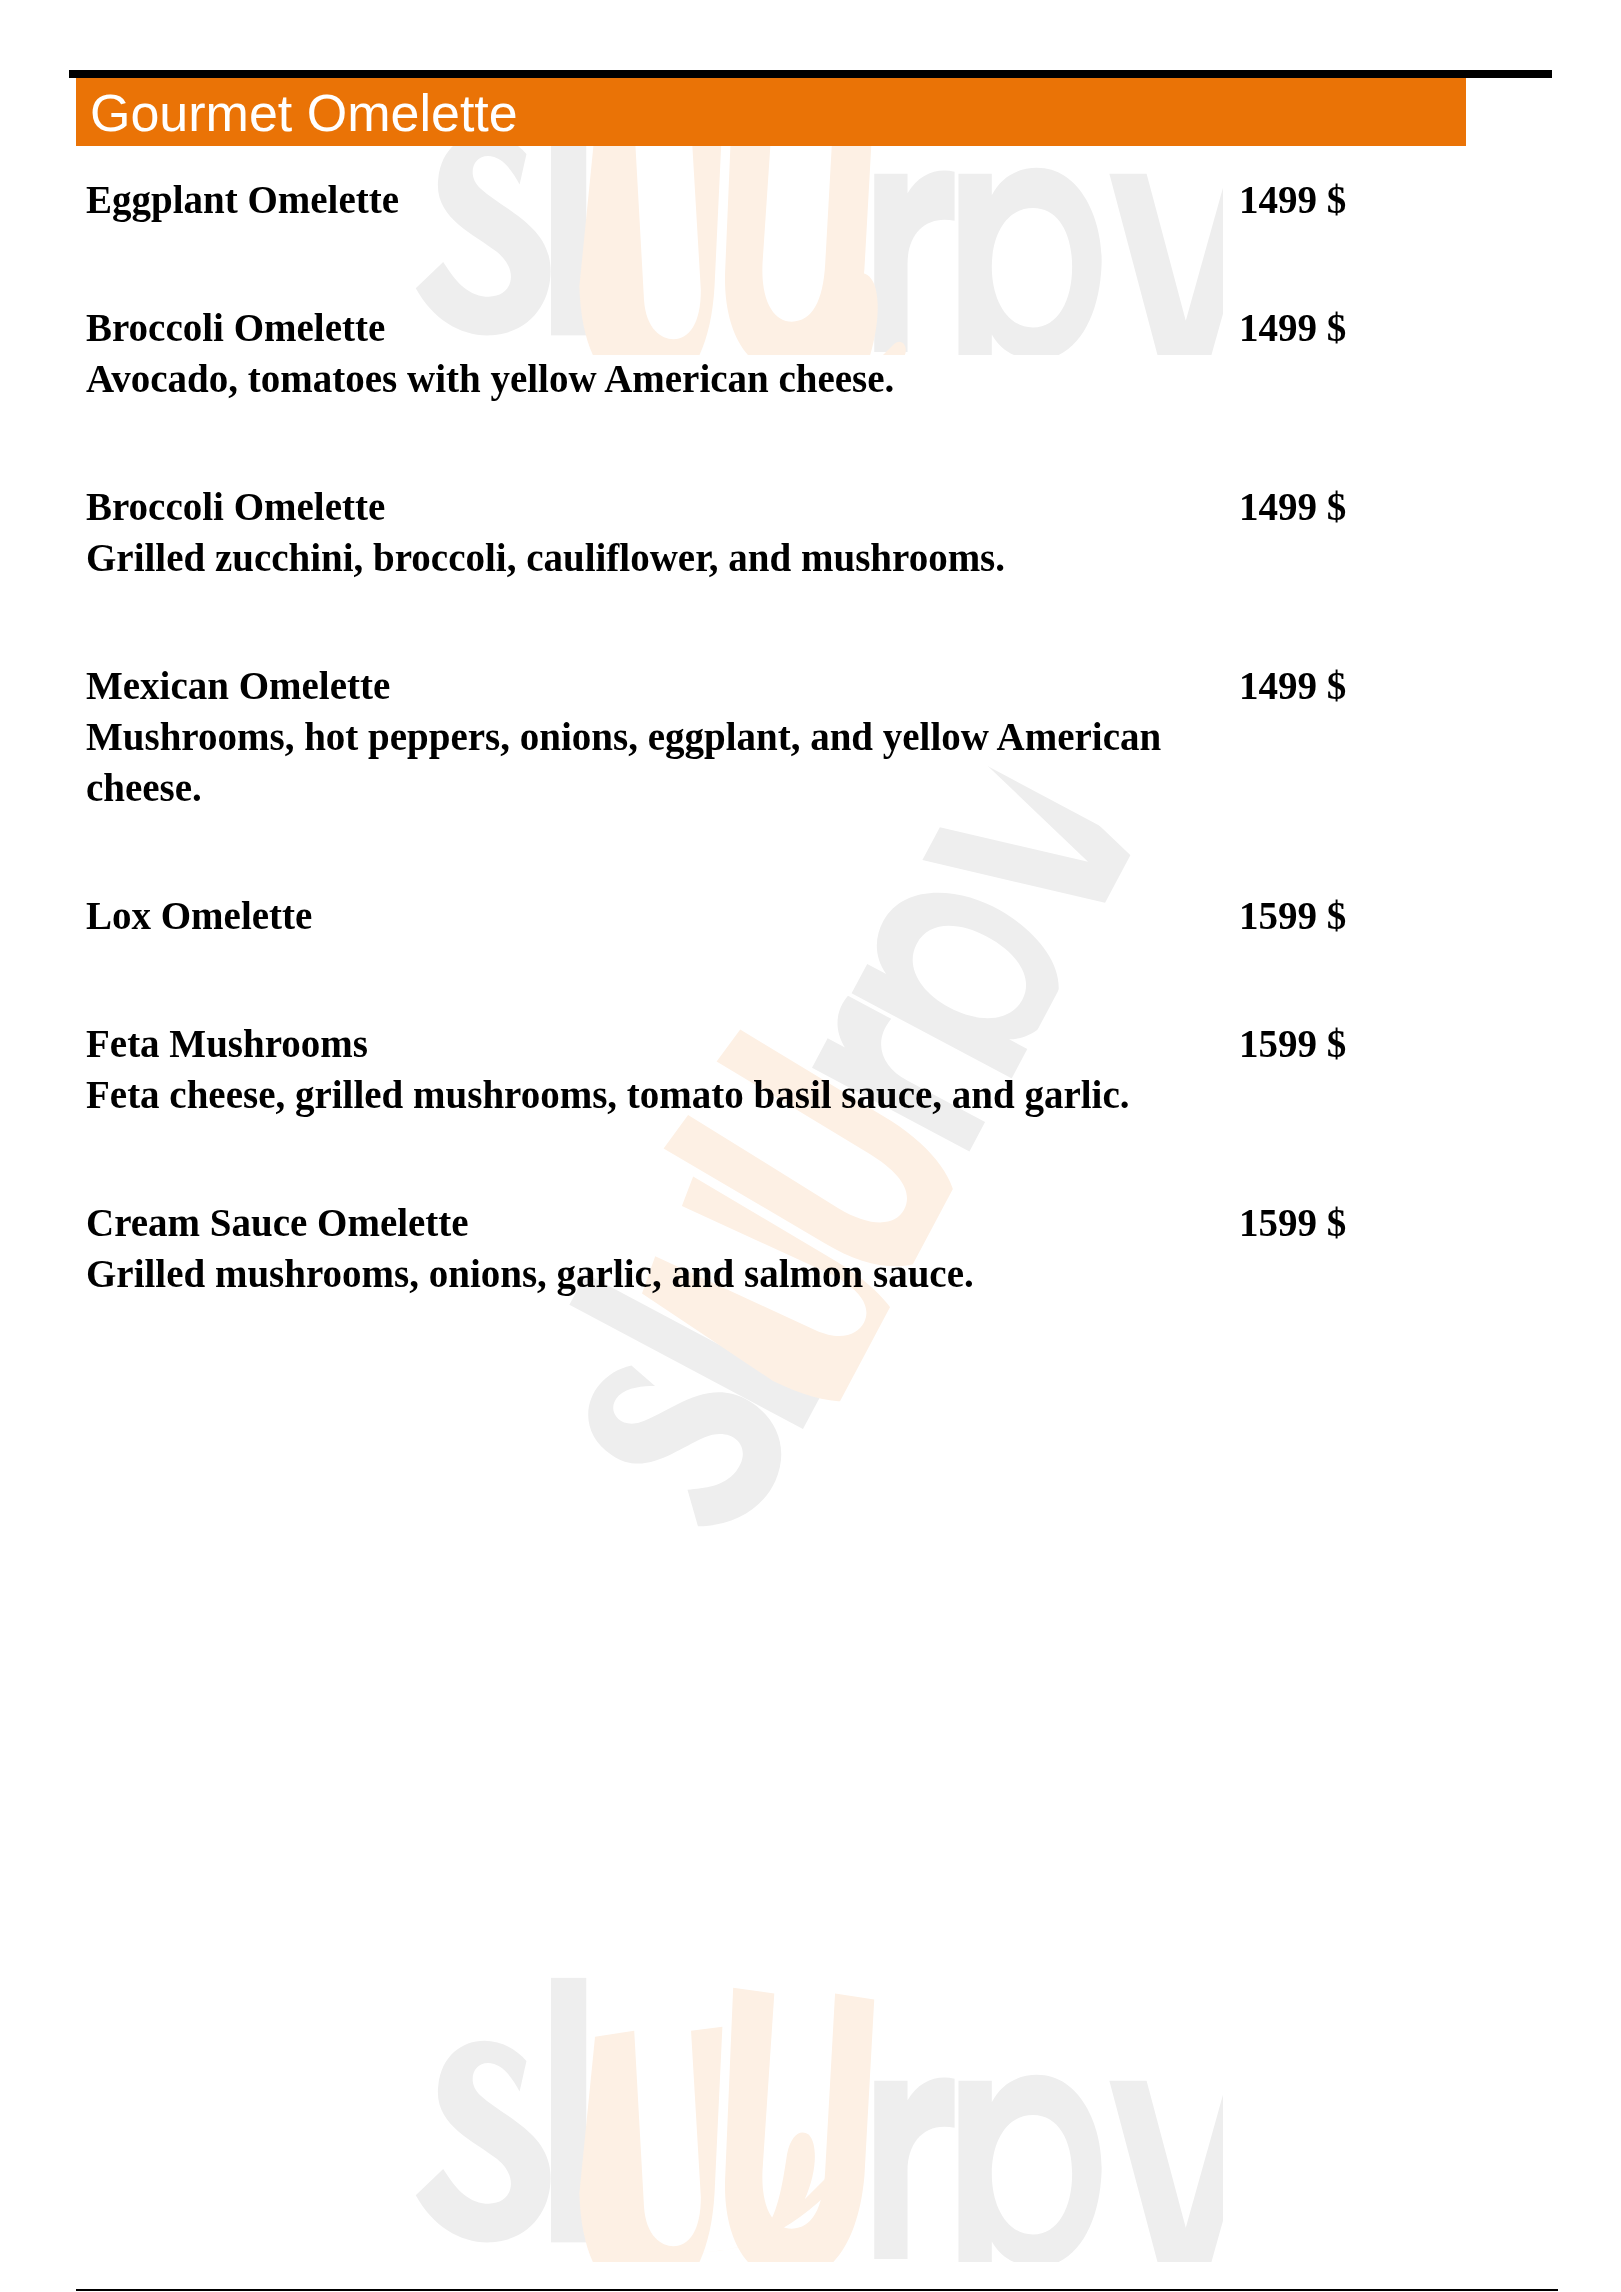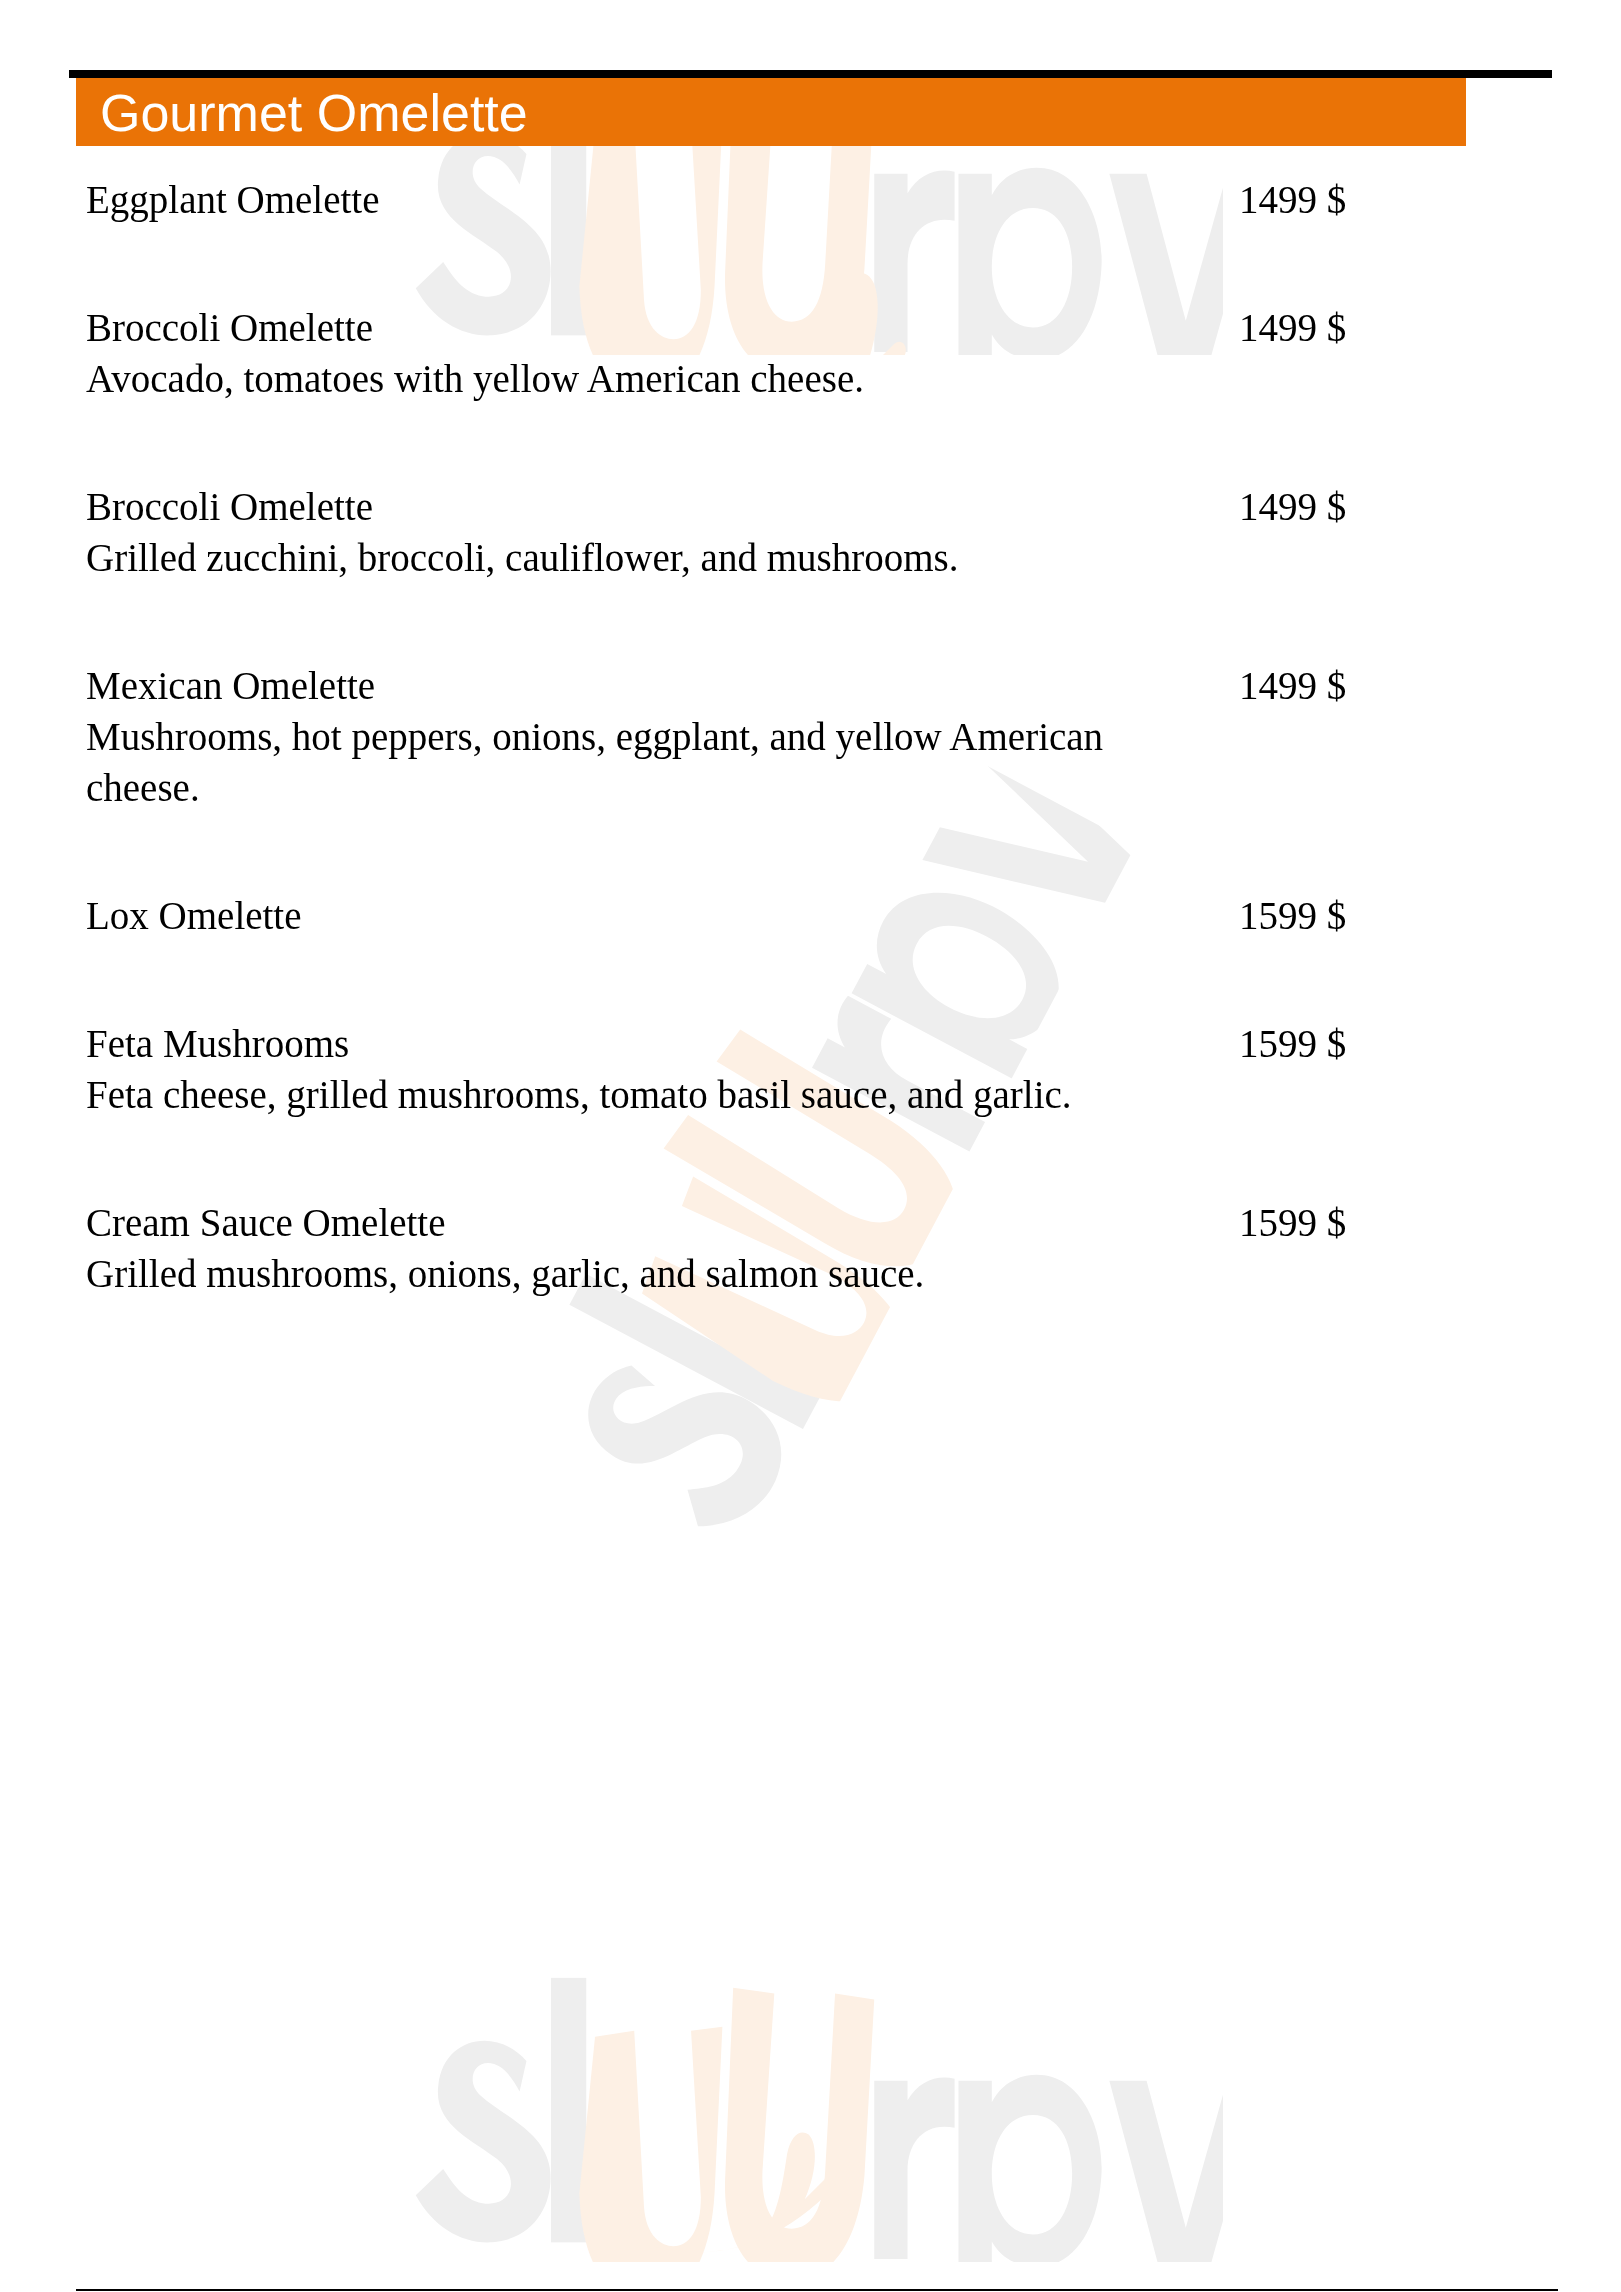--- a/index.html
+++ b/index.html
@@ -13,25 +13,25 @@
   .wm-top { left: 404px; top: 61px; width: 819px; height: 294px; }
   .wm-bottom { left: 404px; top: 1968px; width: 819px; height: 294px; }
   .wm-mid { left: 404px; top: 990px; width: 819px; height: 294px; transform: rotate(-62deg); transform-origin: 410px 147px; }
   .top-rule { position: absolute; left: 69px; top: 70px; width: 1483px; height: 7.8px; background: #000; z-index: 2; }
   .header-bar {
     position: absolute; left: 76px; top: 77px; width: 1390px; height: 69px;
     z-index: 1; display: flex; align-items: center;
   }
   .header-title {
     font-family: "Liberation Sans", "DejaVu Sans", sans-serif;
-    font-size: 52px; color: #ffffff; padding-left: 24px; line-height: 1; margin-top: 2px;
+    font-size: 52px; color: #ffffff; padding-left: 14px; line-height: 1; margin-top: 2px;
   }
   .menu { position: absolute; left: 86px; top: 174px; width: 1323px; z-index: 3; }
   .item { position: relative; margin-bottom: 77px; }
-  .item-name, .item-desc, .item-price { font-size: 39px; line-height: 51px; }
+  .item-name, .item-desc, .item-price { font-size: 39px; line-height: 51px; font-weight: bold; }
   .item-desc { width: 1098px; }
   .item-price { position: absolute; left: 1153px; top: 0; white-space: nowrap; }
   .bottom-rule { position: absolute; left: 76px; top: 2289px; width: 1482px; height: 2px; background: #000; z-index: 2; }
 </style>
 </head>
 <body>
 
 <svg class="watermark wm-top" viewBox="0 0 836 300">
   <g fill="#EEEEEE">
     <path d="M125 95 C95 60 40 70 35 120 C30 160 70 175 95 195 C120 215 110 245 80 240 C60 236 50 220 40 205 L12 232 C30 265 60 282 90 280 C140 276 155 230 148 200 C140 165 100 150 78 130 C62 115 72 92 92 98 C104 102 112 115 118 126 Z"></path>

